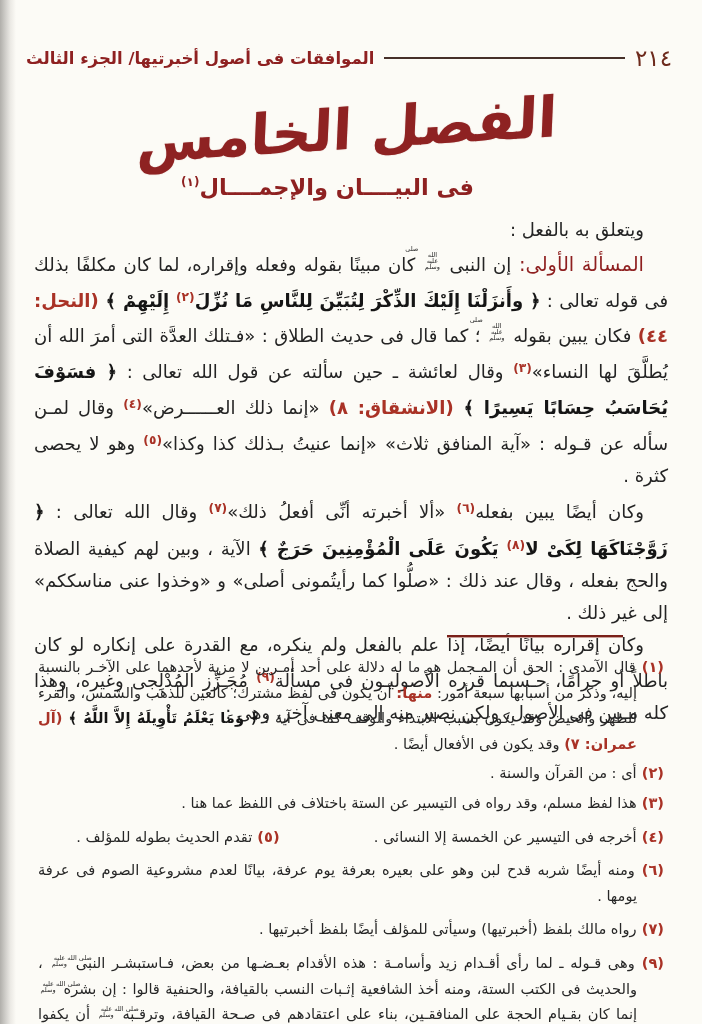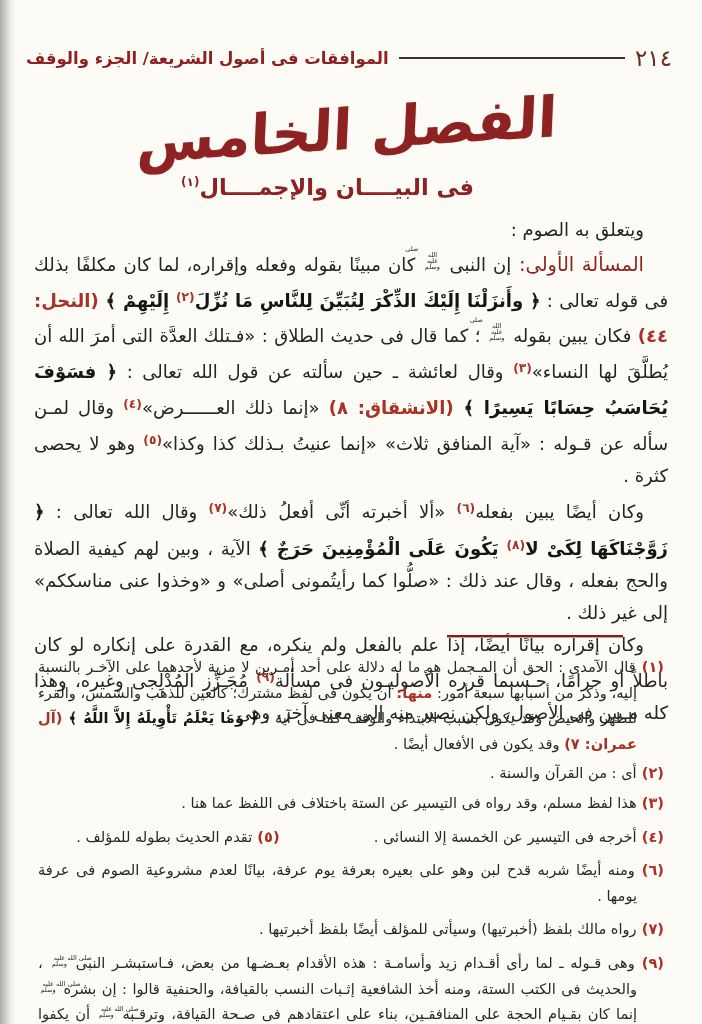--- a/index.html
+++ b/index.html
@@ -83,29 +83,29 @@
 </head>
 <body>
 
 <div class="page">
 
   <div class="edge-left"></div>
 
   <header class="header">
     <div class="pagenum">٢١٤</div>
     <div class="rule"></div>
-    <div class="htitle">الموافقات فى أصول الشريعة/ الجزء والوقف</div>
+    <div class="htitle">الموافقات فى أصول أخبرتيها/ الجزء الثالث</div>
   </header>
 
   <div class="calli">الفصل الخامس</div>
 
   <div class="subtitle"><span>فى البيــــان والإجمــــال</span><sup>(١)</sup></div>
 
   <div class="body">
-    <p><span class="seg-n">ويتعلق به الصوم :</span></p>
+    <p><span class="seg-n">ويتعلق به بالفعل :</span></p>
     <p><span class="seg-rb">المسألة الأولى: </span><span class="seg-n">إن النبى </span><span class="seg-p">صلى الله عليه وسلم</span><span class="seg-n"> كان مبينًا بقوله وفعله وإقراره، لما كان مكلفًا بذلك فى قوله تعالى : </span><span class="seg-q">﴿ وأَنزَلْنَا إِلَيْكَ الذِّكْرَ لِتُبَيِّنَ لِلنَّاسِ مَا نُزِّلَ</span><span class="seg-rs">(٢)</span><span class="seg-q"> إِلَيْهِمْ ﴾</span><span class="seg-r"> (النحل: ٤٤)</span><span class="seg-n"> فكان يبين بقوله </span><span class="seg-p">صلى الله عليه وسلم</span><span class="seg-n"> ؛ كما قال فى حديث الطلاق : «فـتلك العدَّة التى أمرَ الله أن يُطلَّقَ لها النساء»</span><span class="seg-rs">(٣)</span><span class="seg-n"> وقال لعائشة ـ حين سألته عن قول الله تعالى : </span><span class="seg-q">﴿ فسَوْفَ يُحَاسَبُ حِسَابًا يَسِيرًا ﴾</span><span class="seg-r"> (الانشقاق: ٨)</span><span class="seg-n"> «إنما ذلك العــــــرض»</span><span class="seg-rs">(٤)</span><span class="seg-n"> وقال لمـن سأله عن قـوله : «آية المنافق ثلاث» «إنما عنيتُ بـذلك كذا وكذا»</span><span class="seg-rs">(٥)</span><span class="seg-n"> وهو لا يحصى كثرة .</span></p>
     <p><span class="seg-n">وكان أيضًا يبين بفعله</span><span class="seg-rs">(٦)</span><span class="seg-n"> «ألا أخبرته أنِّى أفعلُ ذلك»</span><span class="seg-rs">(٧)</span><span class="seg-n"> وقال الله تعالى : </span><span class="seg-q">﴿ زَوَّجْنَاكَهَا لِكَىْ لا</span><span class="seg-rs">(٨)</span><span class="seg-q"> يَكُونَ عَلَى الْمُؤْمِنِينَ حَرَجٌ ﴾</span><span class="seg-n"> الآية ، وبين لهم كيفية الصلاة والحج بفعله ، وقال عند ذلك : «صلُّوا كما رأيتُمونى أصلى» و «وخذوا عنى مناسككم» إلى غير ذلك .</span></p>
     <p><span class="seg-n">وكان إقراره بيانًا أيضًا، إذا علم بالفعل ولم ينكره، مع القدرة على إنكاره لو كان باطلاً أو حرامًا، حـسبما قرره الأصوليـون فى مسألة</span><span class="seg-rs">(٩)</span><span class="seg-n"> مُجَـزِّز المُدْلِجى وغيره، وهذا كله مـبين فى الأصول، ولكن نصير منه إلى معنى آخر، وهى :</span></p>
   </div>
 
   <div class="fn-divider"></div>
 
   <section class="footnotes">
     <p class="fn"><span class="seg-r">(١) </span><span class="seg-n">قال الآمدى : الحق أن المـجمل هو ما له دلالة على أحد أمـرين لا مزية لأحدهما على الآخـر بالنسبة إليه، وذكر من أسبابها سبعة أمور: </span><span class="seg-r">منها:</span><span class="seg-n"> أن يكون فى لفظ مشترك؛ كالعين للذهب والشمس، والقرء للطهر والحيض وقد يكون بسبب الابتداء والوقف كما فى آية : </span><span class="seg-q">﴿ وَمَا يَعْلَمُ تَأْوِيلَهُ إِلاَّ اللَّهُ ﴾</span><span class="seg-r"> (آل عمران: ٧)</span><span class="seg-n"> وقد يكون فى الأفعال أيضًا .</span></p>
     <p class="fn"><span class="seg-r">(٢) </span><span class="seg-n">أى : من القرآن والسنة .</span></p>

